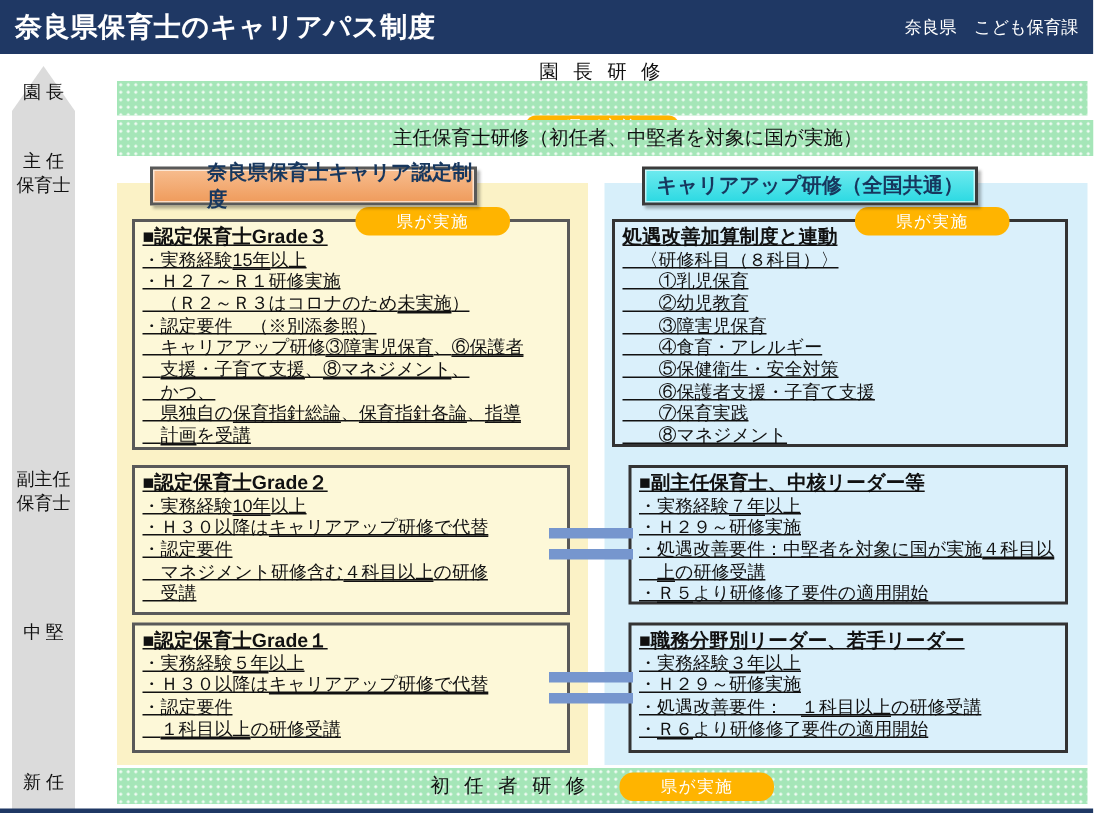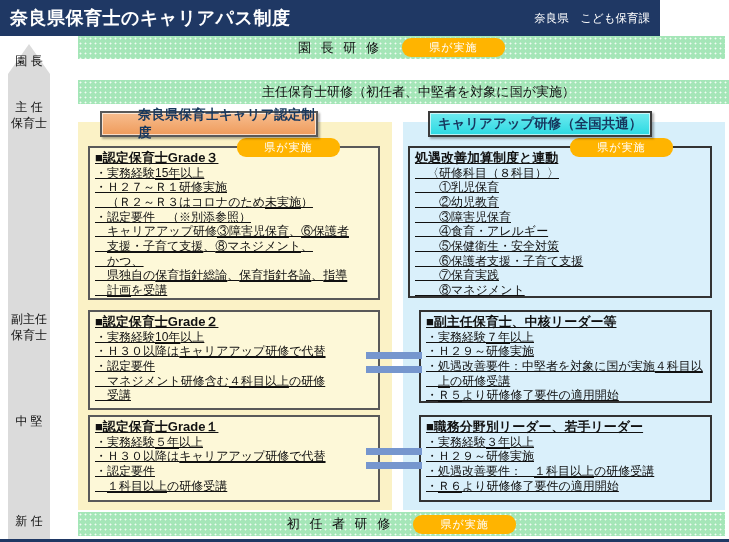--- a/index.html
+++ b/index.html
@@ -2,21 +2,21 @@
 <html><head>
 <meta charset="utf-8">
 <style>
   html,body{margin:0;padding:0;background:#fff;}
   #stage{
     position:relative;width:729px;height:542px;background:#ffffff;
     font-family:"Liberation Sans",sans-serif;overflow:hidden;
   }
   
   .topbar{
-    position:absolute;left:0;top:0;width:660px;height:36px;background:#1F3864;
+    position:absolute;left:0;top:0;width:729px;height:36px;background:#1F3864;
     display:flex;align-items:center;justify-content:space-between;
     padding:0 10px;box-sizing:border-box;
   }
   .topbar .title{color:#fff;font-size:18px;font-weight:700;letter-spacing:.5px;}
   .topbar .org{color:#fff;font-size:11.5px;}
   
   .role-arrow{
     position:absolute;left:8px;top:44px;width:42px;height:496px;background:#DBDBDB;
     clip-path:polygon(50% 0,100% 30px,100% 100%,0 100%,0 30px);
   }
@@ -81,21 +81,21 @@
 
   <div class="role-arrow"></div>
   <div class="role-label" style="top:54px;">園 長</div>
   <div class="role-label" style="top:100px;">主 任
 保育士</div>
   <div class="role-label" style="top:312px;">副主任
 保育士</div>
   <div class="role-label" style="top:414px;font-family:Liberation Serif, serif;">中 堅</div>
   <div class="role-label" style="top:514px;">新 任</div>
 
-  <div class="band" style="top:36px;height:23px;">
+  <div class="band" style="top:54px;height:23px;flex-direction:column;">
     <span class="band-label spread">園 長 研 修</span>
     <span class="badge">県が実施</span>
   </div>
   <div class="band" style="top:80px;height:24px;padding-left:17px;">
     <span class="band-label">主任保育士研修（初任者、中堅者を対象に国が実施）</span>
   </div>
   <div class="band" style="top:512px;height:24px;">
     <span class="band-label spread">初 任 者 研 修</span>
     <span class="badge">県が実施</span>
   </div>

